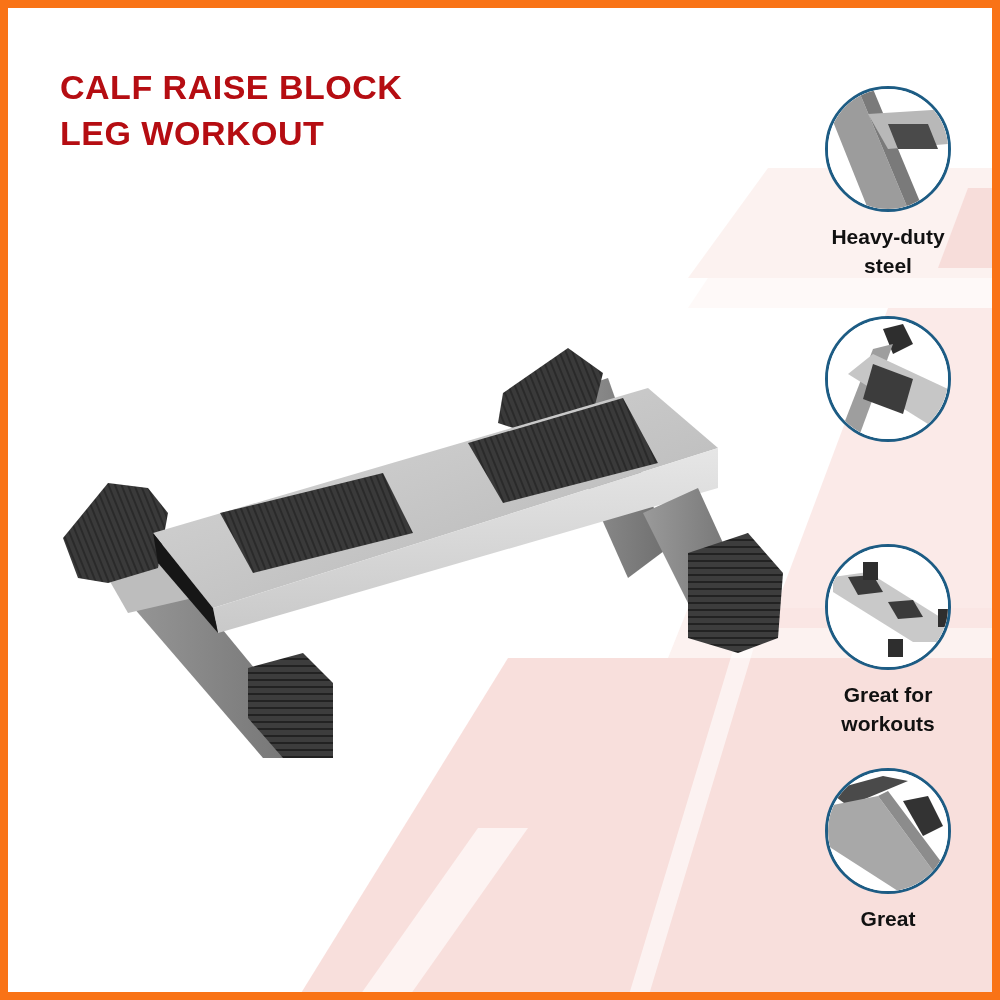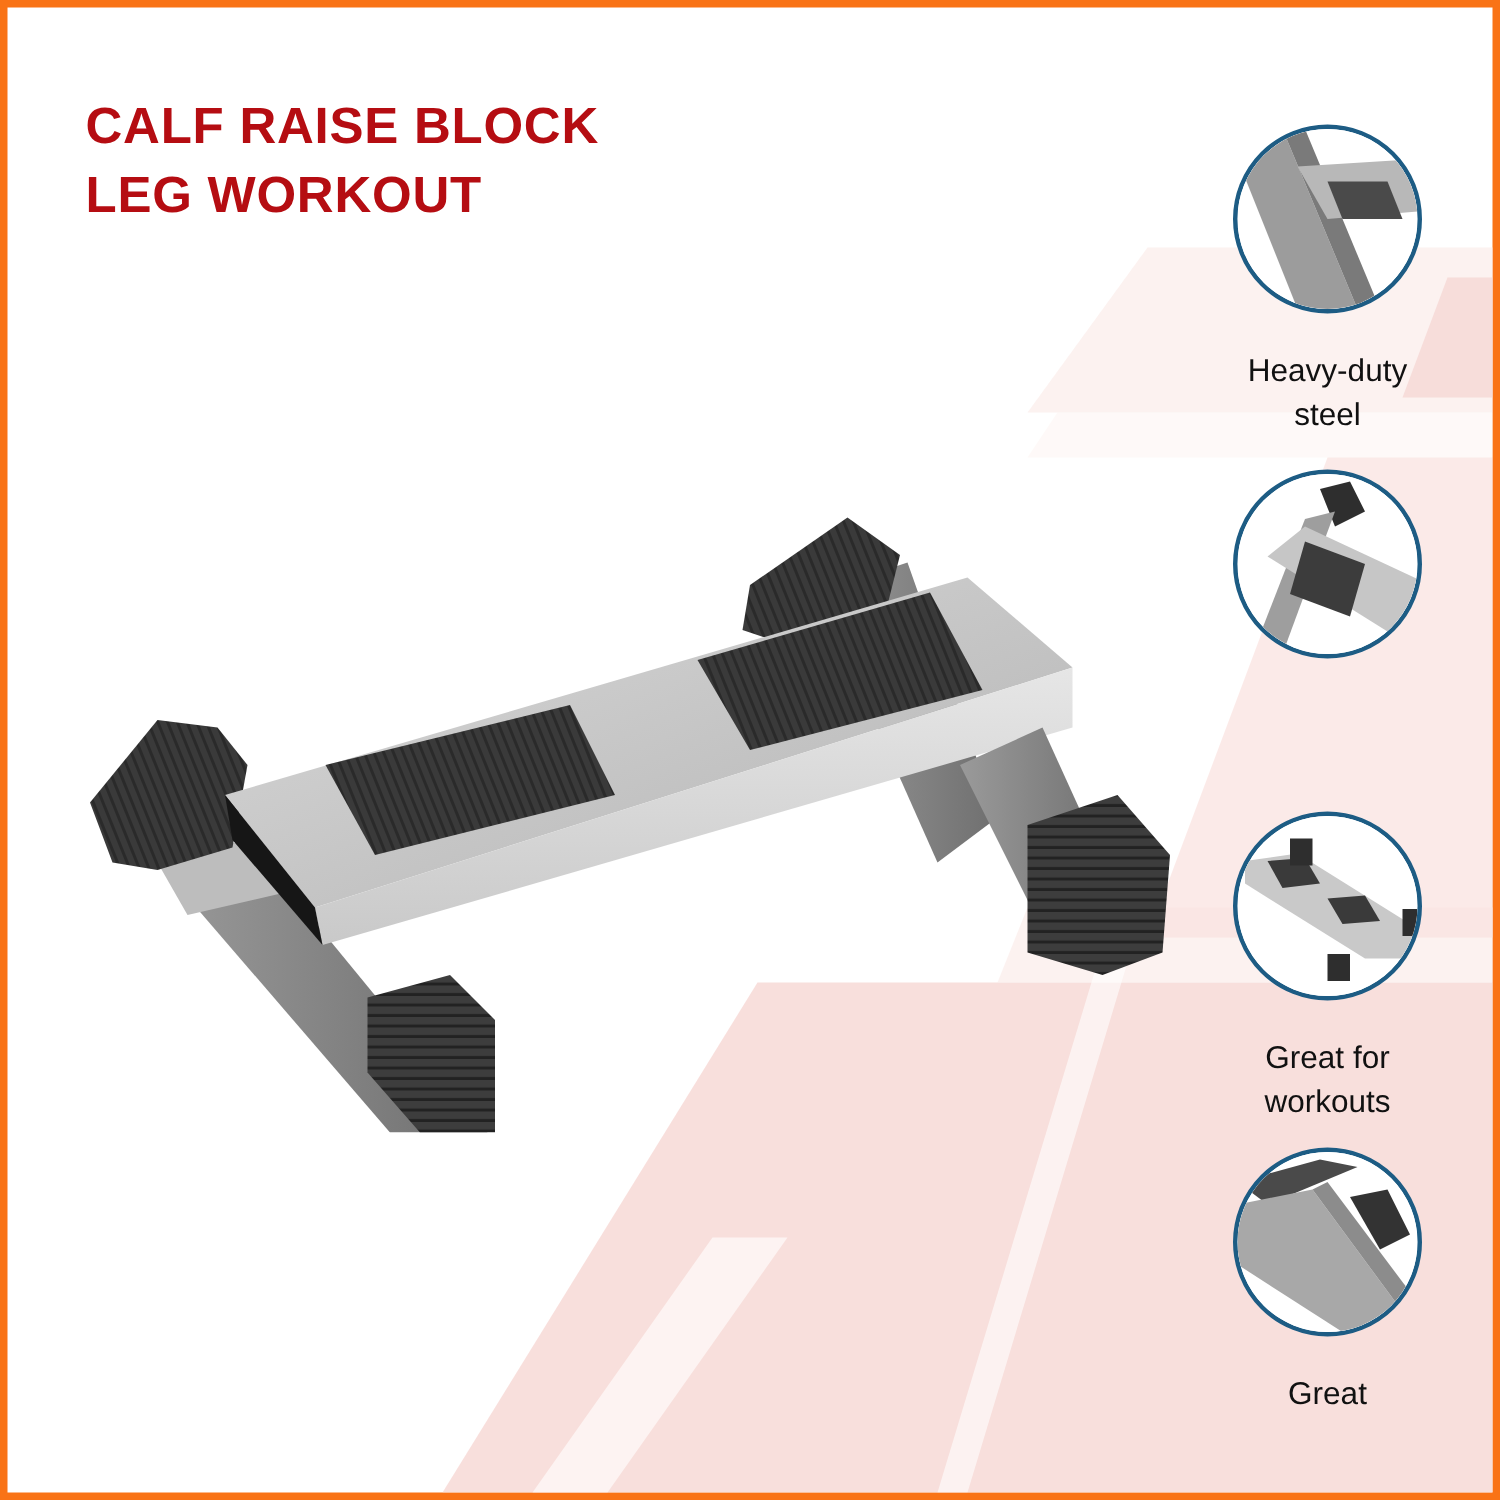--- a/index.html
+++ b/index.html
@@ -1,25 +1,25 @@
 <!DOCTYPE html>
 <html><head>
 <meta charset="utf-8">
 <style>
   html, body { margin: 0; padding: 0; }
   body { width: 1000px; height: 1000px; overflow: hidden; background: #fff; font-family: "Liberation Sans", sans-serif; }
-  .frame { position: relative; width: 1000px; height: 1000px; box-sizing: border-box; border: 5px solid #f97316; background: #fff; overflow: hidden; }
+  .frame { position: relative; width: 1000px; height: 1000px; box-sizing: border-box; border: 8px solid #f97316; background: #fff; overflow: hidden; }
   .bg { position: absolute; left: 0; top: 0; width: 1000px; height: 1000px; }
   .title { position: absolute; left: 52px; top: 56px; margin: 0; color: #b50d12; font-weight: bold; font-size: 34px; line-height: 46px; letter-spacing: 0.5px; }
   .title span { display: block; }
   .product { position: absolute; left: 40px; top: 330px; width: 740px; height: 420px; }
   .feature { position: absolute; left: 800px; width: 160px; text-align: center; }
   .feature .circle { width: 126px; height: 126px; margin: 0 auto; border-radius: 50%; border: 3px solid #1d5c84; background: #fff; overflow: hidden; box-sizing: border-box; position: relative; }
   .feature .circle svg { position: absolute; left: 0; top: 0; width: 120px; height: 120px; }
-  .feature .label { margin-top: 24px; color: #111; font-weight: normal; font-size: 21px; line-height: 29px; }
+  .feature .label { margin-top: 10px; color: #111; font-weight: bold; font-size: 21px; line-height: 29px; }
   .feature .label span { display: block; }
 </style>
 </head>
 <body>
 
 <div class="frame">
 
   <svg class="bg" viewBox="0 0 1000 1000">
     <polygon points="500,650 1000,650 1000,990 290,990" fill="#f7d9d6" opacity="0.85"></polygon>
     <polygon points="680,600 1000,600 1000,650 660,650" fill="#fbecea" opacity="0.7"></polygon>

